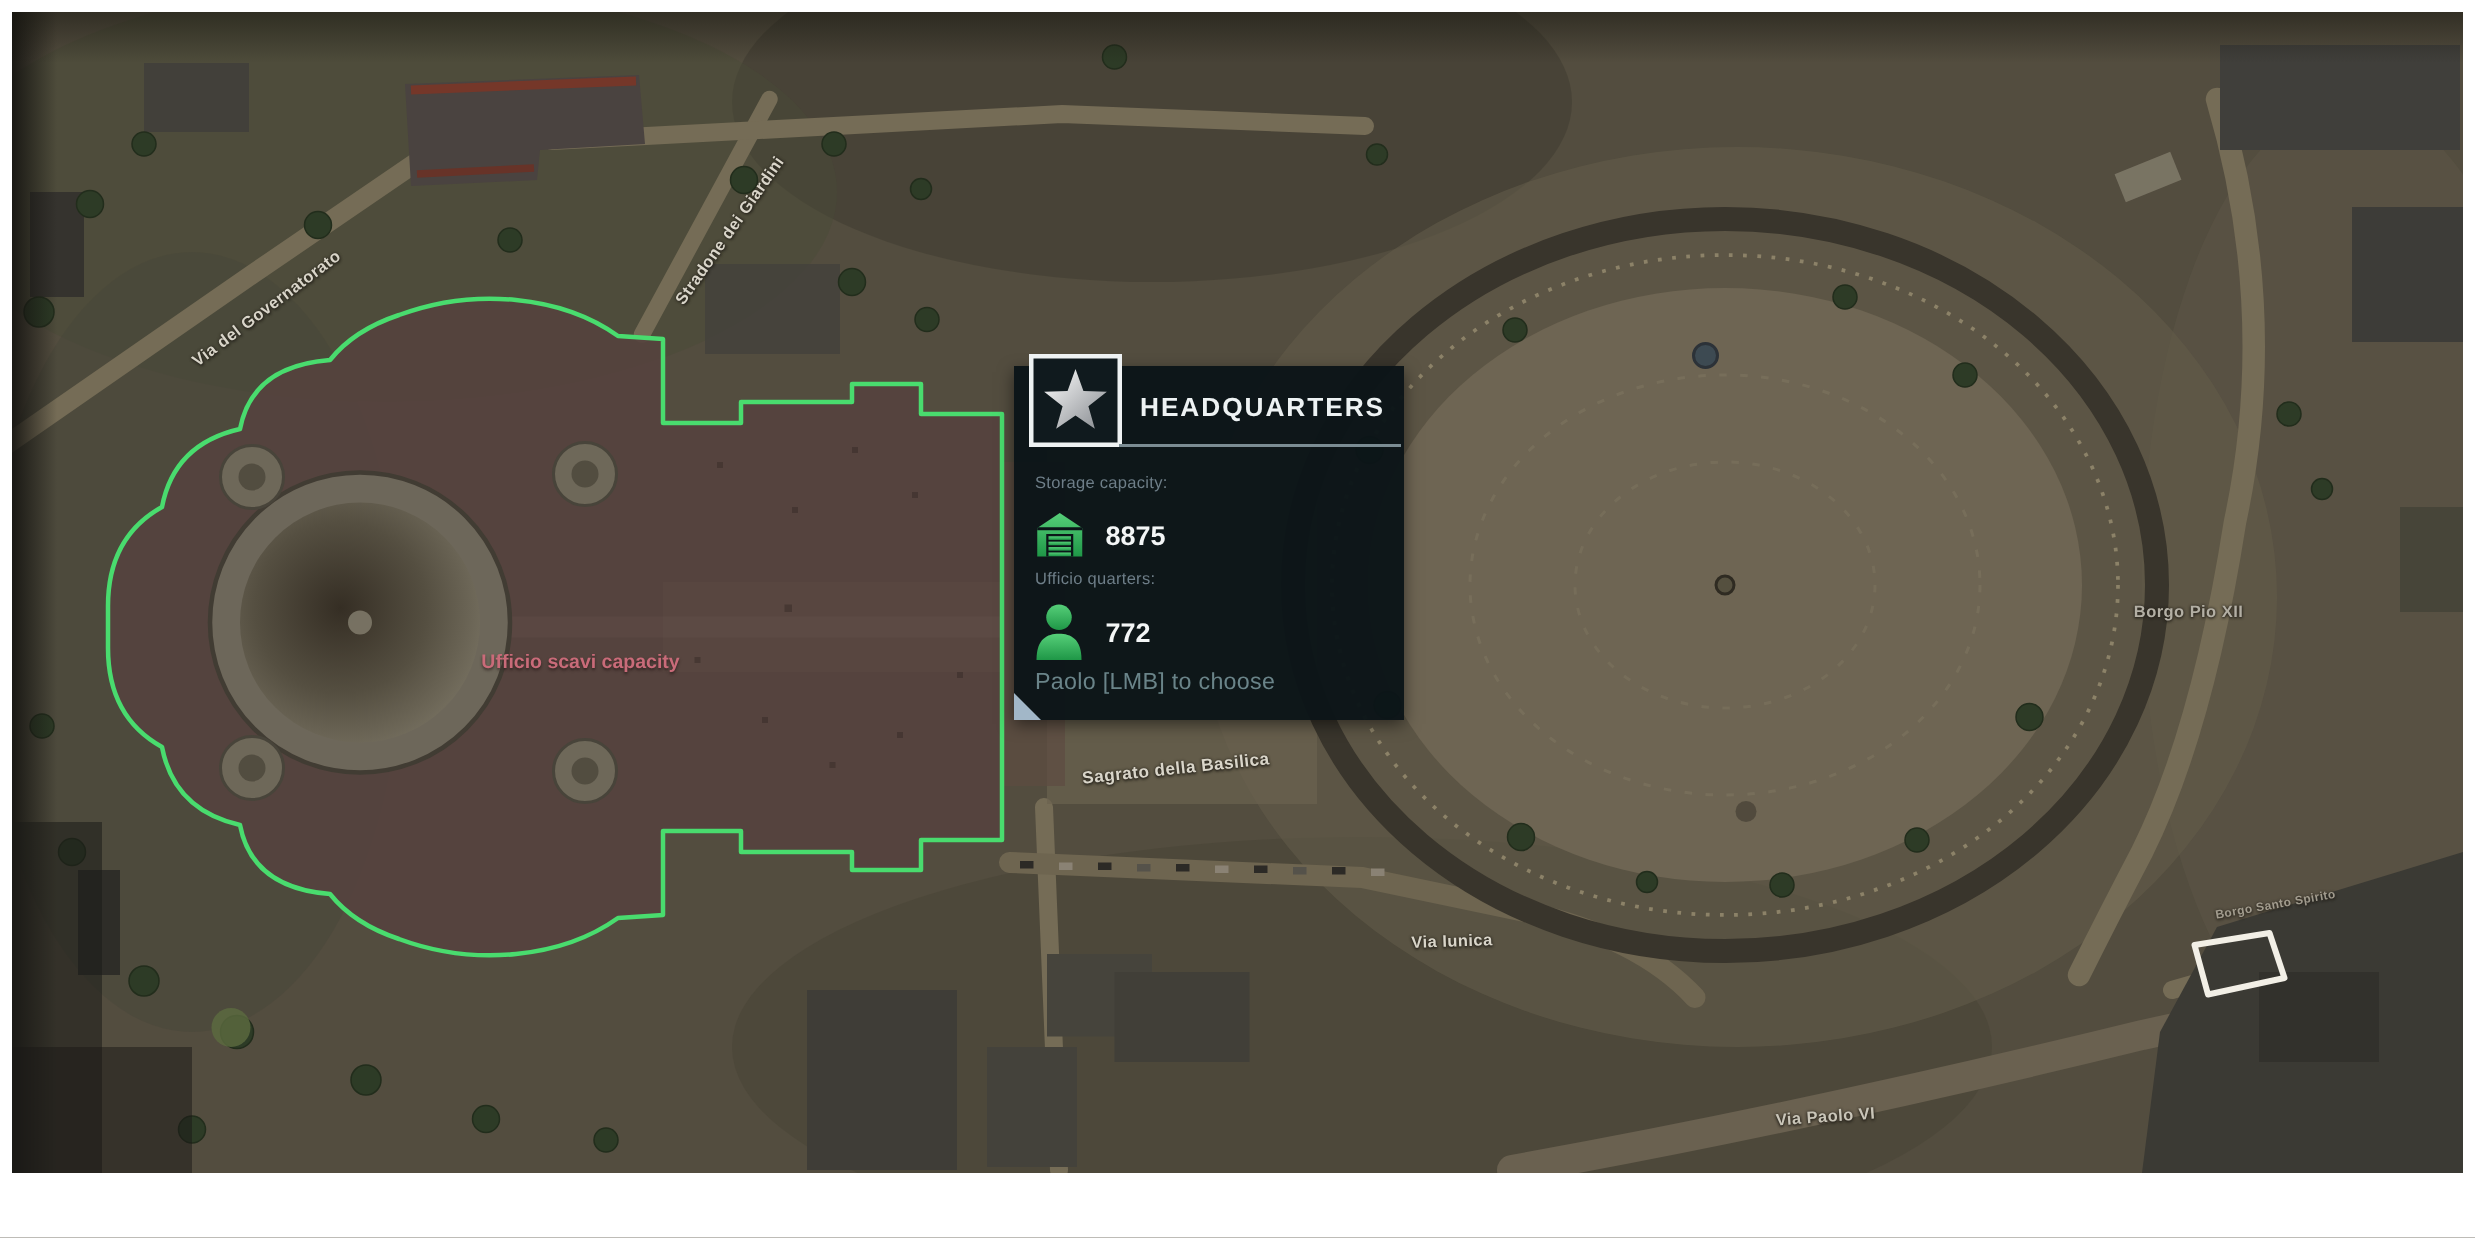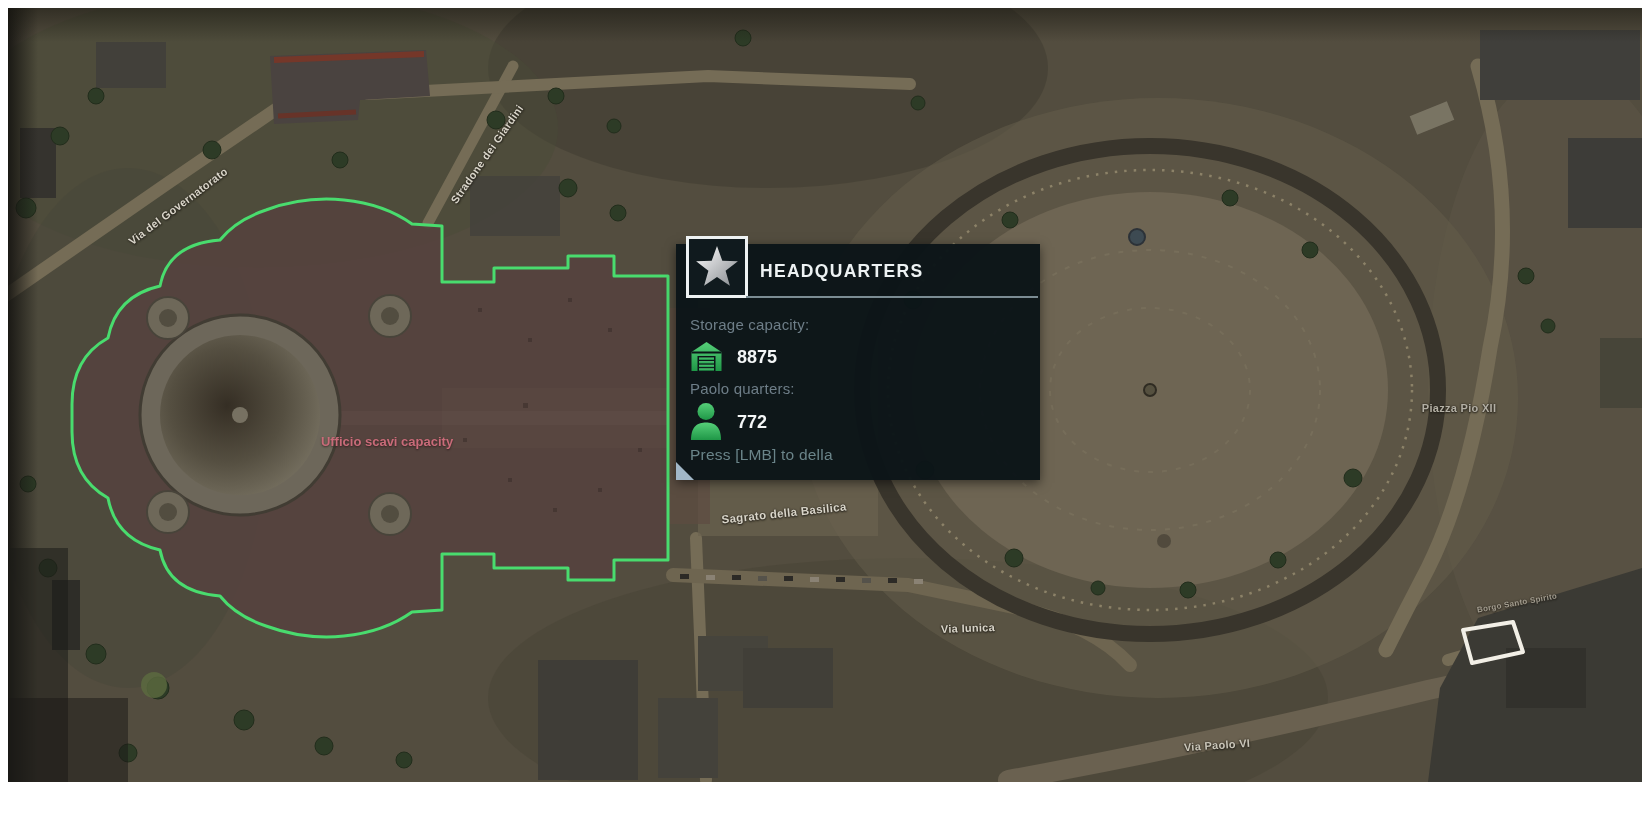--- a/index.html
+++ b/index.html
@@ -11,28 +11,28 @@
          box-shadow: inset 0 0 140px rgba(0,0,0,.55); }
   .map svg.aerial { position:absolute; left:0; top:0; }
 
   .maplabel { position:absolute; white-space:nowrap; font-weight:bold; color:#d9d5c9;
               text-shadow:0 0 2px #2a261f, 0 1px 2px #1e1b15; font-size:11px; letter-spacing:.3px;
               transform:translate(-50%,-50%); pointer-events:none; }
   .poi { position:absolute; white-space:nowrap; font-weight:bold; font-size:13px; color:#c96b79;
          text-shadow:0 1px 2px rgba(30,15,15,.65); transform:translate(-50%,-50%); }
 
   
-  .tooltip { position:absolute; left:676px; top:244px; width:364px; height:236px;
+  .tooltip { position:absolute; left:676px; top:244px; width:260px; height:236px;
              background:rgba(11,21,24,.97); box-shadow:0 3px 10px rgba(0,0,0,.5); z-index:20; }
   .tooltip .iconbox { position:absolute; left:10px; top:-8px; width:62px; height:62px;
              background:#101a1e; border:3px solid #eef2f3; display:flex; align-items:center; justify-content:center; }
   .tooltip .title { position:absolute; left:84px; top:17px; font-size:17.5px; font-weight:bold;
              letter-spacing:1.3px; color:#edf2f3; }
   .tooltip .divider { position:absolute; left:70px; right:2px; top:52px; height:2px; background:#7b8c93; }
-  .tooltip .statlabel { position:absolute; left:14px; font-size:15px; color:#6e7e88; letter-spacing:.2px; }
+  .tooltip .statlabel { position:absolute; left:14px; font-size:11px; color:#6e7e88; letter-spacing:.2px; }
   .tooltip .statvalue { position:absolute; left:61px; font-size:18px; font-weight:bold; color:#f3f6f6;text-align:center; }
   .tooltip .staticon  { position:absolute; left:14px; }
   .tooltip .hint { position:absolute; left:14px; top:202px; font-size:15.5px; color:#6a8489; letter-spacing:.2px; }
   .tooltip .fold { position:absolute; left:0; bottom:0; width:0; height:0;
              border-bottom:18px solid #a2b7c8; border-right:18px solid transparent; }
 </style>
 </head>
 <body>
 
 <div class="frame">
@@ -208,21 +208,21 @@
                Q 228,608 258,618 Q 296,632 336,628 Q 376,624 404,604 L 434,602 L 434,546 L 486,546 L 486,560
                L 560,560 L 560,572 L 606,572 L 606,552 L 660,552 Z" fill="none" stroke="#49dc6e" stroke-width="3" stroke-linejoin="round"></path>
 
       <polygon points="1455,622 1505,614 1515,644 1464,655" fill="none" stroke="#f2efe6" stroke-width="4" stroke-linejoin="round"></polygon>
     </svg>
 
     <div class="maplabel" style="left:170px; top:198px; transform:translate(-50%,-50%) rotate(-37deg);">Via del Governatorato</div>
     <div class="maplabel" style="left:479px; top:146px; transform:translate(-50%,-50%) rotate(-55deg);">Stradone dei Giardini</div>
     <div class="maplabel" style="left:776px; top:505px; transform:translate(-50%,-50%) rotate(-6deg); font-size:11.5px;">Sagrato della Basilica</div>
     <div class="maplabel" style="left:960px; top:620px; transform:translate(-50%,-50%) rotate(-2deg);">Via Iunica</div>
-    <div class="maplabel" style="left:1451px; top:400px; color:#b3afa4;">Piazza Pio XII</div>
+    <div class="maplabel" style="left:1451px; top:400px; color:#b3afa4;">Borgo Pio XII</div>
     <div class="maplabel" style="left:1209px; top:737px; transform:translate(-50%,-50%) rotate(-4deg); color:#c9c5b8;">Via Paolo VI</div>
     <div class="maplabel" style="left:1509px; top:595px; transform:translate(-50%,-50%) rotate(-10deg); font-size:8px; color:#b0aa9c; opacity:.85;">Borgo Santo Spirito</div>
     <div class="poi" style="left:379px; top:433px;">Ufficio scavi capacity</div>
   </div>
 
   <div class="tooltip">
 
     <div class="iconbox">
       <svg width="46" height="44" viewBox="0 0 46 44">
         <defs>
@@ -254,27 +254,27 @@
         <g fill="url(#grnG)">
           <rect x="8.5" y="17.5" width="15" height="2.4"></rect>
           <rect x="8.5" y="21.1" width="15" height="2.4"></rect>
           <rect x="8.5" y="24.7" width="15" height="2.4"></rect>
           <rect x="8.5" y="28.3" width="15" height="2.4"></rect>
         </g>
       </svg>
     </div>
     <div class="statvalue" style="top:103px">8875</div>
 
-    <div class="statlabel" style="top:136px">Paolo quarters:</div>
+    <div class="statlabel" style="top:136px">Ufficio quarters:</div>
 
     <div class="staticon" style="top:158px; left:13px">
       <svg width="34" height="38" viewBox="0 0 34 38">
         <circle cx="17" cy="9.5" r="8.5" fill="url(#grnG)"></circle>
         <path d="M2,38 C2,24 9,20.5 17,20.5 C25,20.5 32,24 32,38 Z" fill="url(#grnG)"></path>
       </svg>
     </div>
     <div class="statvalue" style="top:168px">772</div>
 
-    <div class="hint">Press [LMB] to della</div>
+    <div class="hint">Paolo [LMB] to choose</div>
     <div class="fold"></div>
   </div>
 
 </div>
 
 </body></html>

